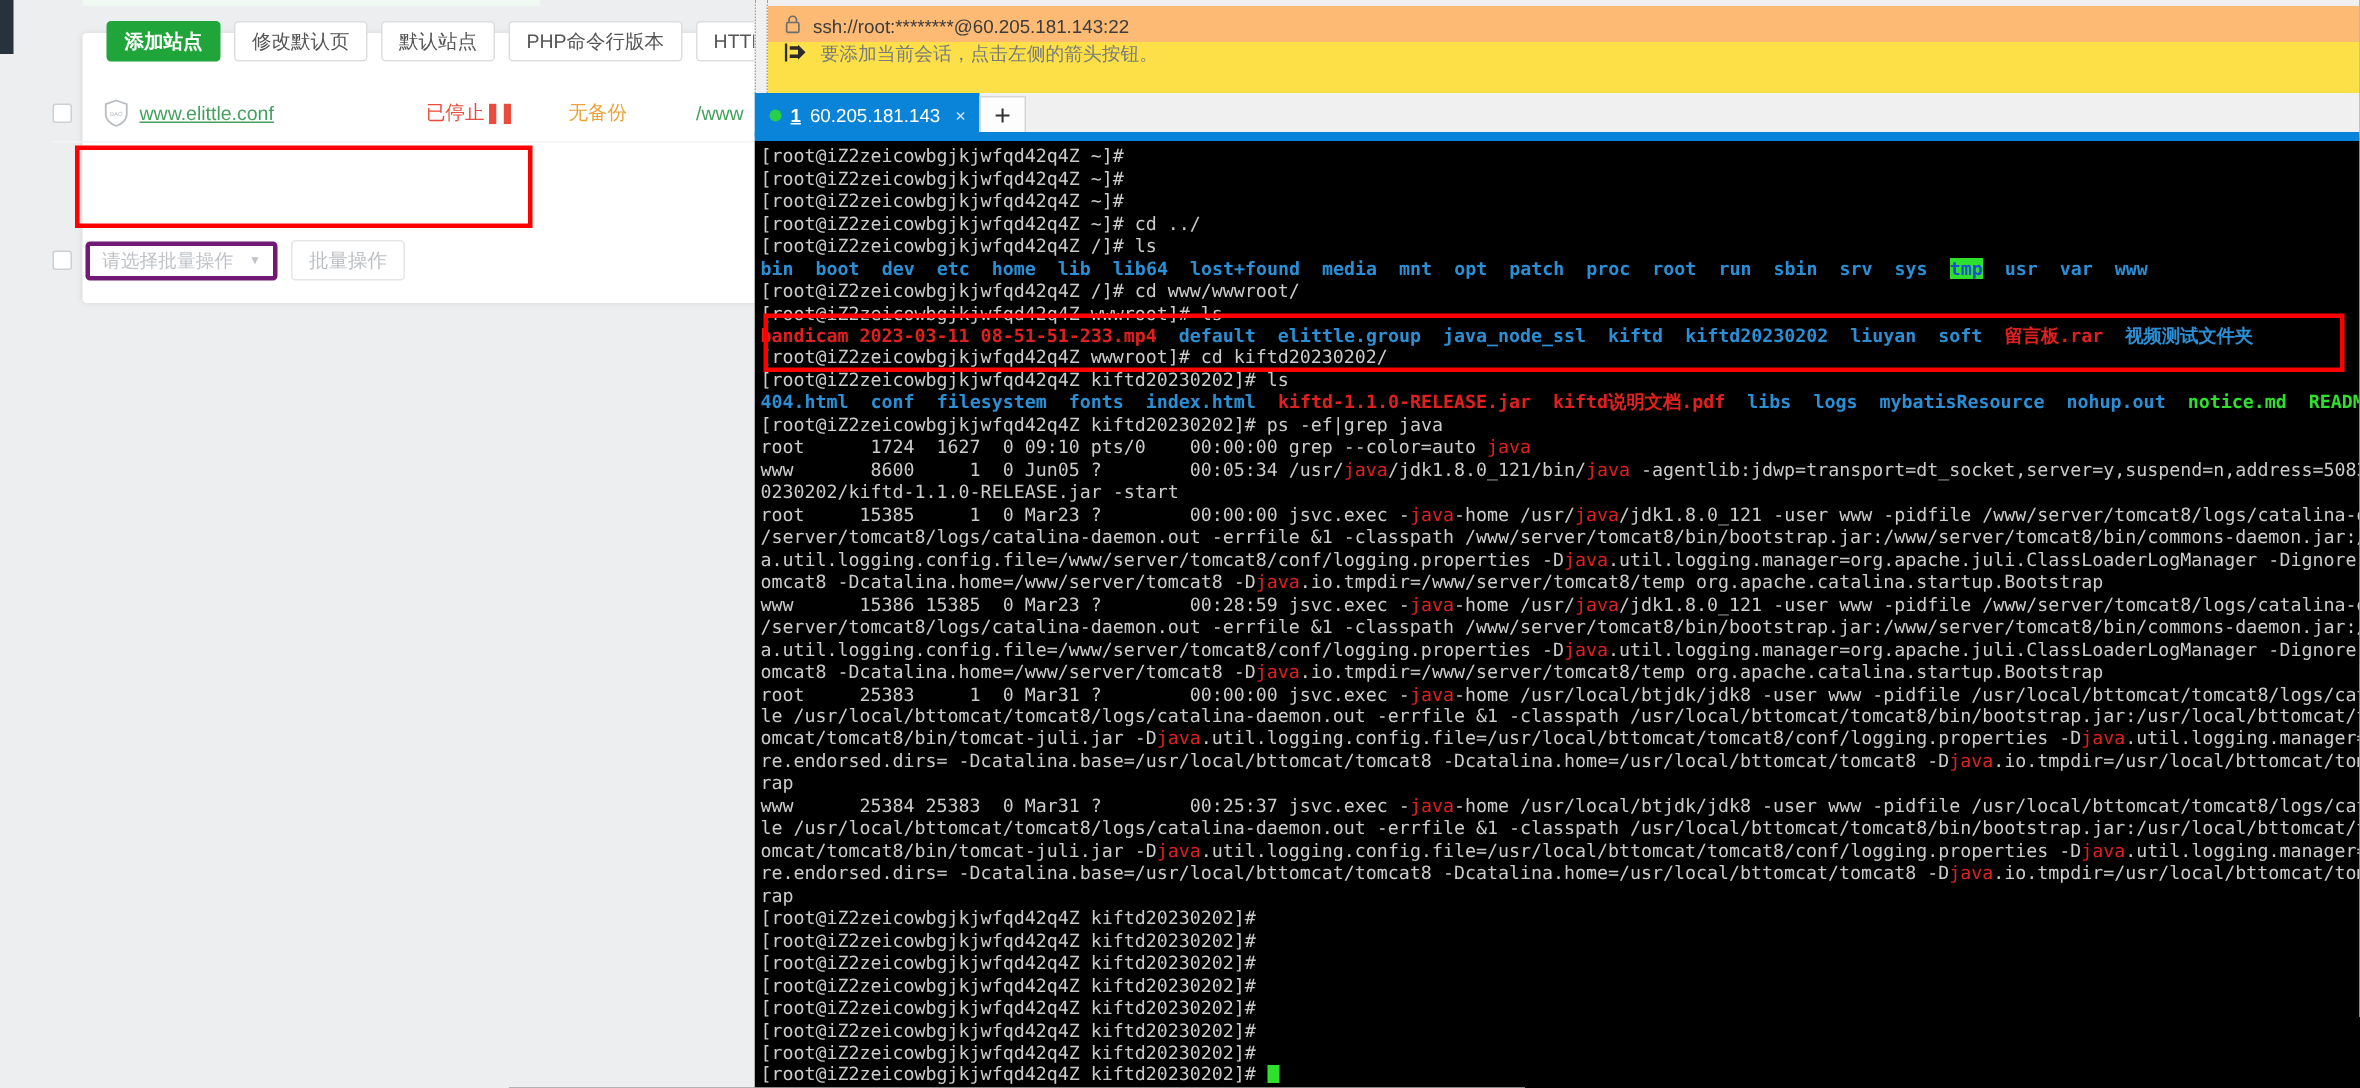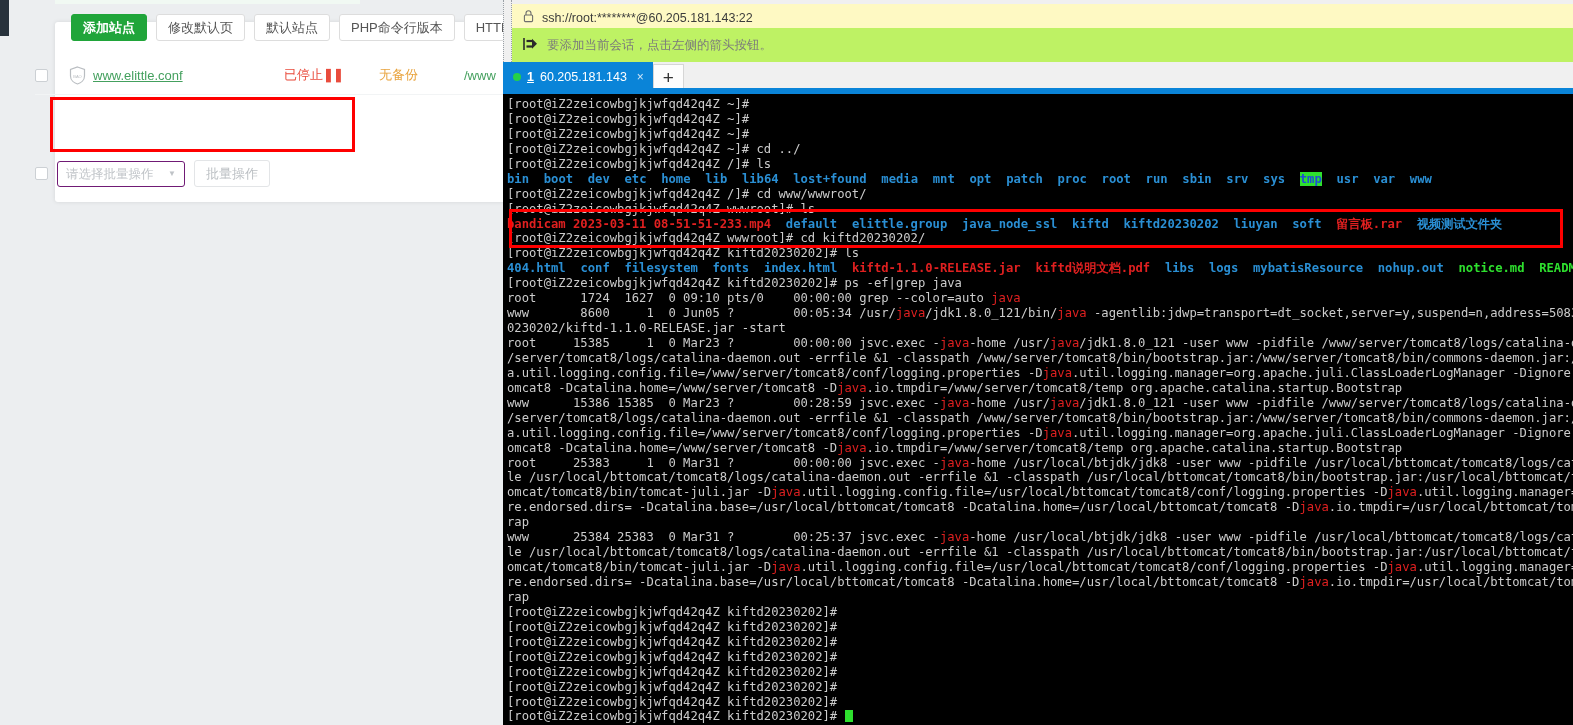--- a/index.html
+++ b/index.html
@@ -64,21 +64,21 @@
   .site-link{color:#44a05e;}
   .st-stopped{color:#e94b3c;}
   .st-bars{letter-spacing:-1px;color:#e94b3c;font-weight:bold;}
   .bk-none{color:#e8a33d;}
   .root-path{color:#44a05e;}
 
   
   #bt-bulk{position:absolute;left:35px;top:160px;display:flex;align-items:center;gap:9px;}
   .bt-select{
     height:26px;line-height:24px;width:128px;padding:0 8px;box-sizing:border-box;
-    border:1px solid #701a75;border-radius:3px;background:#fff;
+    border:3px solid #701a75;border-radius:3px;background:#fff;
     font-size:12.5px;color:#bfc3c7;display:flex;align-items:center;justify-content:space-between;
     cursor:pointer;
   }
   .caret{font-size:8px;color:#bfc3c7;}
   .bt-btn.ghost{color:#bbbfc3;border-color:#e3e5e7;}
 
   
   #bt-redbox{
     position:absolute;left:50px;top:97px;width:305px;height:55px;
     border:3px solid #ff0000;box-sizing:border-box;pointer-events:none;
@@ -89,26 +89,26 @@
     position:absolute;left:503px;top:0;width:1070px;height:725px;
     background:#f0f0f0;overflow:hidden;
   }
   #term-dotted-l{
     position:absolute;left:0;top:0;width:9px;height:62px;
     border-left:1px dotted #9aa0a6;border-right:1px dotted #9aa0a6;
     box-sizing:border-box;background:#f0f0f0;
   }
   #urlbar{
     position:absolute;left:9px;top:4px;width:1061px;height:28px;
-    background:#fef9c3;display:flex;align-items:center;gap:8px;padding-left:11px;
+    background:#fdba74;display:flex;align-items:center;gap:8px;padding-left:11px;
     box-sizing:border-box;font-size:12.5px;color:#3c3c3c;
   }
   #hintbar{
     position:absolute;left:9px;top:28px;width:1061px;height:34px;
-    background:#bef264;display:flex;align-items:center;gap:9px;padding-left:11px;
+    background:#fde047;display:flex;align-items:flex-start;gap:9px;padding-left:11px;
     box-sizing:border-box;font-size:12.5px;color:#7b7b7b;
   }
   #tabbar{
     position:absolute;left:0;top:62px;width:1070px;height:29px;
     background:#f0f0f0;display:flex;align-items:flex-end;
   }
   #tab-active{
     height:29px;background:#0a84d8;color:#fff;display:flex;align-items:center;
     gap:6px;padding:0 9px 0 10px;box-sizing:border-box;font-size:12.5px;cursor:pointer;
   }

